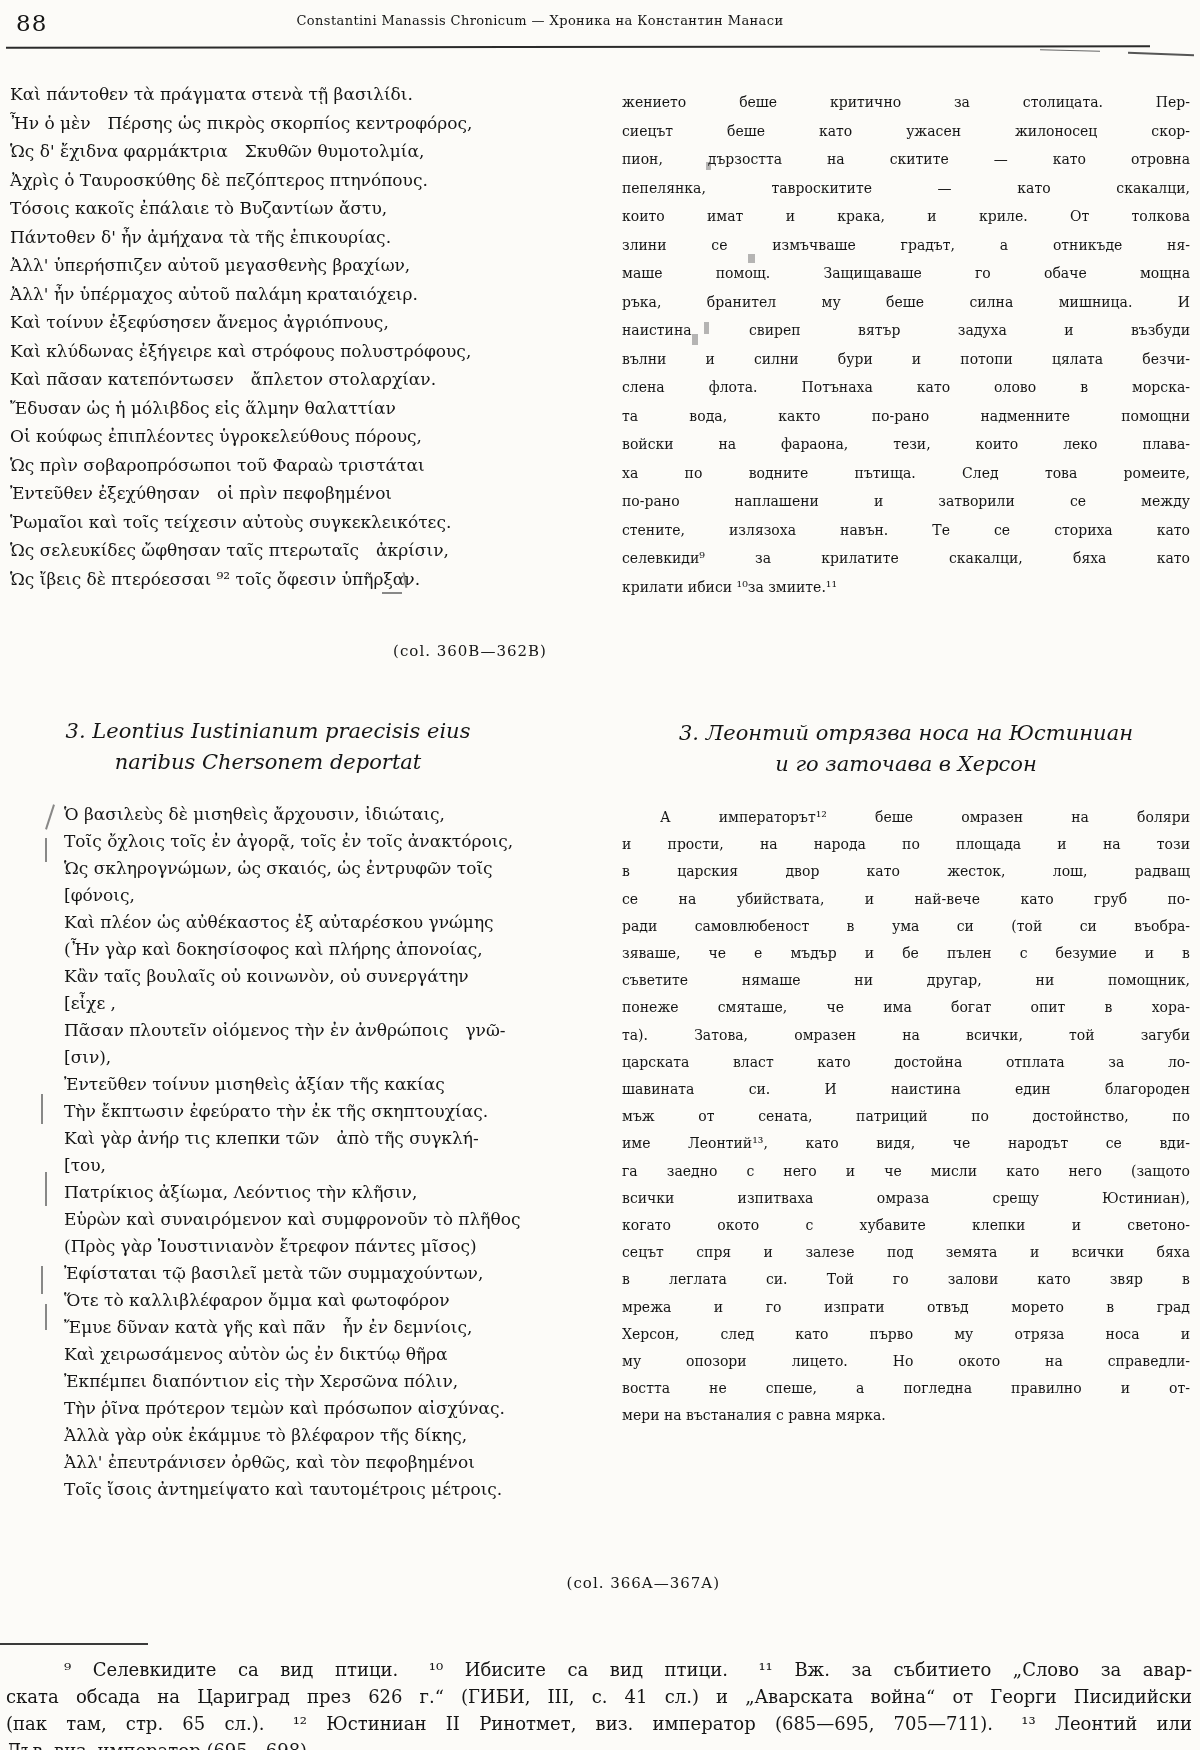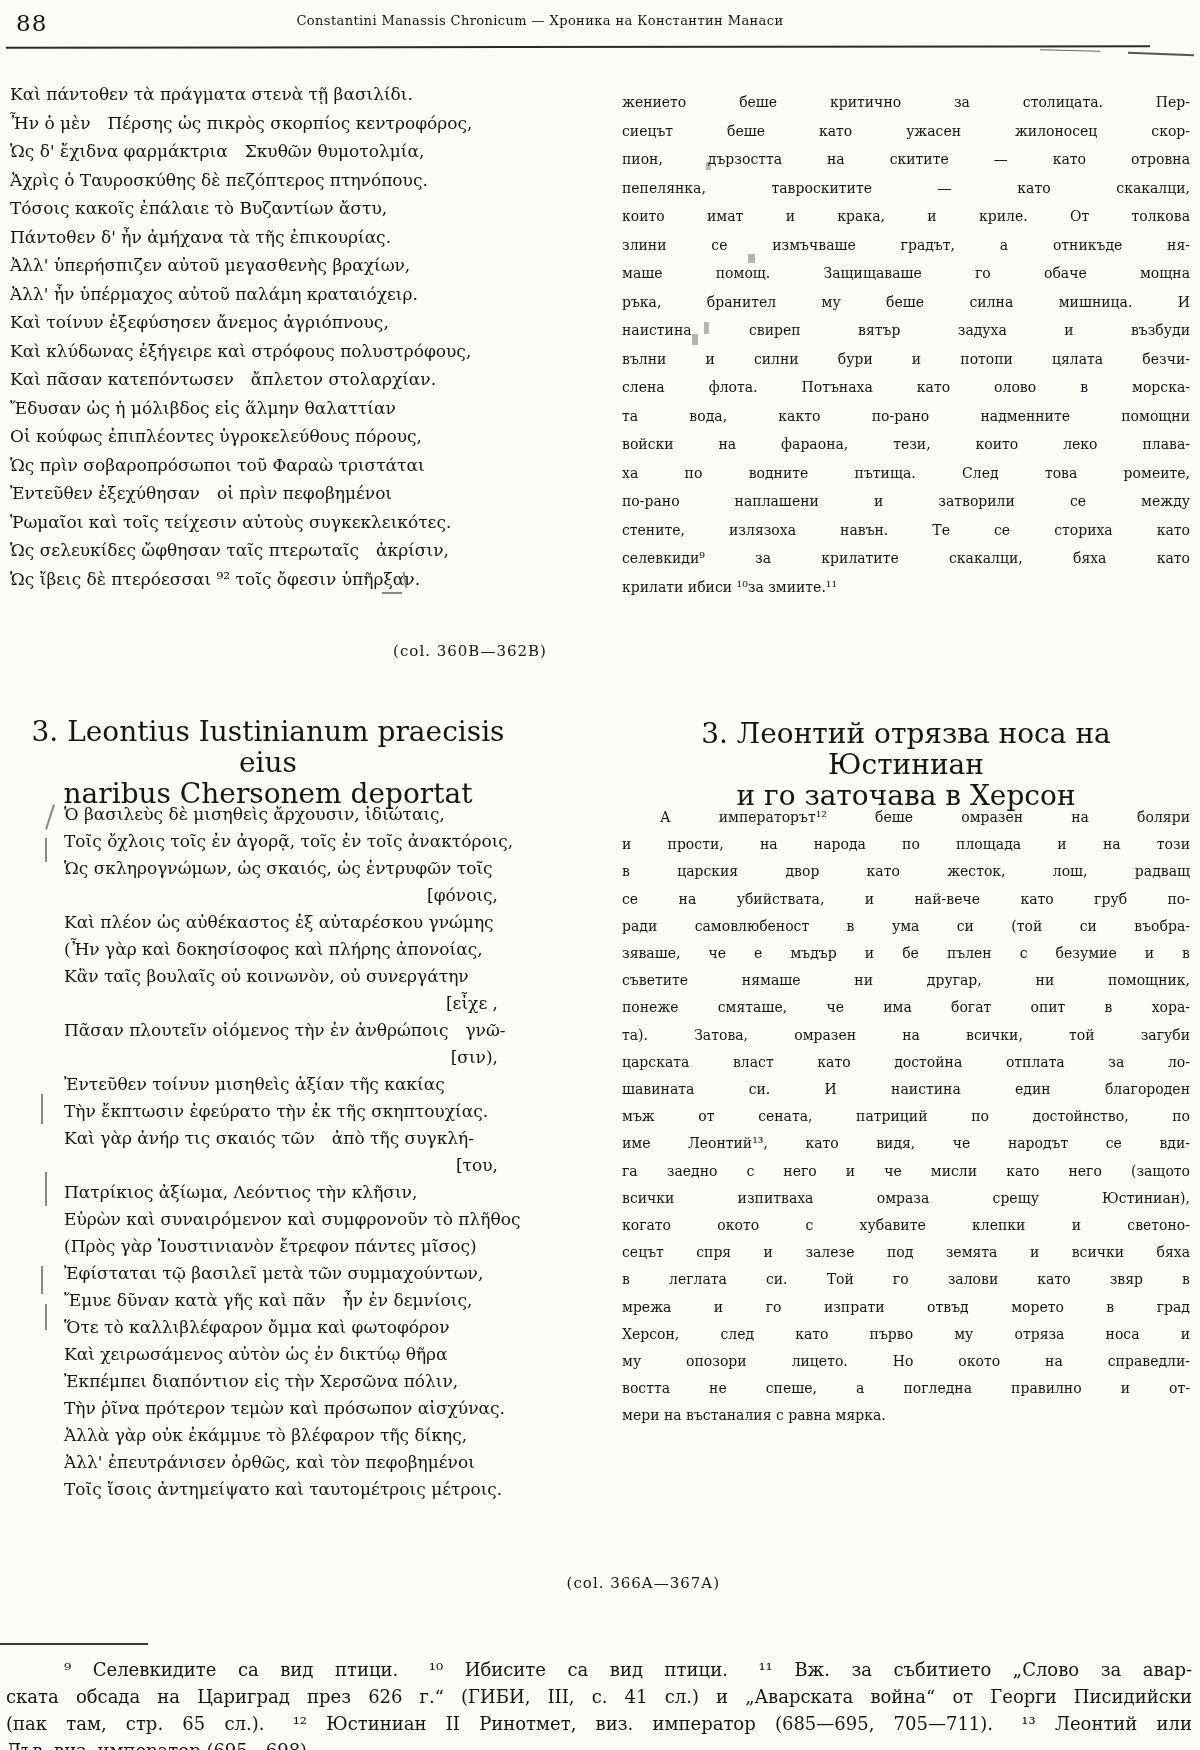--- a/index.html
+++ b/index.html
@@ -12,34 +12,34 @@
   .title{position:absolute;left:0;top:9px;width:1080px;text-align:center;font-size:13px;letter-spacing:.4px;}
   .rule{position:absolute;background:#2b2b2b;}
   .rule.main{left:6px;top:42px;width:1144px;height:2px;transform:rotate(-0.08deg);}
   .rule.tail{left:1128px;top:49px;width:66px;height:2px;transform:rotate(2.2deg);background:#555;}
   .rule.tail2{left:1040px;top:46px;width:60px;height:1px;transform:rotate(1.2deg);background:#666;}
 
   .poem{position:absolute;font-size:17px;white-space:nowrap;}
   .poem1{left:10px;top:76px;width:520px;line-height:28.5px;}
   .poem2{left:64px;top:797px;width:500px;line-height:27px;}
   .poem-line{text-align:left;}
-  .poem-cont{text-align:right;padding-right:66px;}
+  .poem-cont{text-align:left;padding-right:66px;}
 
   .para{position:absolute;font-size:14px;}
   .para1{left:622px;top:84px;width:568px;line-height:28.5px;}
   .para2{left:622px;top:800px;width:568px;line-height:27.2px;}
   .para-line{text-align:justify;text-align-last:justify;}
   .para-line.last-line{text-align-last:left;}
   .para2 .para-line:first-child{text-indent:38px;}
 
   .colref{position:absolute;font-size:15px;letter-spacing:1px;}
   .colref1{left:220px;top:638px;width:500px;text-align:center;}
   .colref2{left:220px;top:1570px;width:500px;text-align:right;}
 
-  .heading{position:absolute;font-size:28px;line-height:31px;text-align:center;}
+  .heading{position:absolute;font-style:italic;font-size:21px;line-height:31px;text-align:center;}
   .heading-latin{left:8px;top:712px;width:520px;}
   .heading-bg{left:622px;top:714px;width:568px;}
 
   .fnrule{position:absolute;left:0;top:1639px;width:148px;height:2px;background:#3a3a3a;}
   .footnotes{position:absolute;left:6px;top:1652px;width:1186px;font-size:18px;line-height:27px;}
   .fn-line{text-align:justify;text-align-last:justify;}
   .fn-line.last-line{text-align-last:left;}
   .footnotes .fn-line:first-child{text-indent:58px;}
 
   .artifact{position:absolute;background:#4a4a4a;opacity:.65;}
@@ -127,28 +127,28 @@
       <div class="poem-line">Ὡς σκληρογνώμων, ὡς σκαιός, ὡς ἐντρυφῶν τοῖς</div>
       <div class="poem-cont">[φόνοις,</div>
       <div class="poem-line">Καὶ πλέον ὡς αὐθέκαστος ἐξ αὐταρέσκου γνώμης</div>
       <div class="poem-line">(Ἦν γὰρ καὶ δοκησίσοφος καὶ πλήρης ἀπονοίας,</div>
       <div class="poem-line">Κἂν ταῖς βουλαῖς οὐ κοινωνὸν, οὐ συνεργάτην</div>
       <div class="poem-cont">[εἶχε ,</div>
       <div class="poem-line">Πᾶσαν πλουτεῖν οἰόμενος τὴν ἐν ἀνθρώποις γνῶ-</div>
       <div class="poem-cont">[σιν),</div>
       <div class="poem-line">Ἐντεῦθεν τοίνυν μισηθεὶς ἀξίαν τῆς κακίας</div>
       <div class="poem-line">Τὴν ἔκπτωσιν ἐφεύρατο τὴν ἐκ τῆς σκηπτουχίας.</div>
-      <div class="poem-line">Καὶ γὰρ ἀνήρ τις σκαιός τῶν ἀπὸ τῆς συγκλή-</div>
+      <div class="poem-line">Καὶ γὰρ ἀνήρ τις клепки τῶν ἀπὸ τῆς συγκλή-</div>
       <div class="poem-cont">[του,</div>
       <div class="poem-line">Πατρίκιος ἀξίωμα, Λεόντιος τὴν κλῆσιν,</div>
       <div class="poem-line">Εὑρὼν καὶ συναιρόμενον καὶ συμφρονοῦν τὸ πλῆθος</div>
       <div class="poem-line">(Πρὸς γὰρ Ἰουστινιανὸν ἔτρεφον πάντες μῖσος)</div>
       <div class="poem-line">Ἐφίσταται τῷ βασιλεῖ μετὰ τῶν συμμαχούντων,</div>
+      <div class="poem-line">Ὅτε τὸ καλλιβλέφαρον ὄμμα καὶ φωτοφόρον</div>
       <div class="poem-line">Ἔμυε δῦναν κατὰ γῆς καὶ πᾶν ἦν ἐν δεμνίοις,</div>
-      <div class="poem-line">Ὅτε τὸ καλλιβλέφαρον ὄμμα καὶ φωτοφόρον</div>
       <div class="poem-line">Καὶ χειρωσάμενος αὐτὸν ὡς ἐν δικτύῳ θῆρα</div>
       <div class="poem-line">Ἐκπέμπει διαπόντιον εἰς τὴν Χερσῶνα πόλιν,</div>
       <div class="poem-line">Τὴν ῥῖνα πρότερον τεμὼν καὶ πρόσωπον αἰσχύνας.</div>
       <div class="poem-line">Ἀλλὰ γὰρ οὐκ ἐκάμμυε τὸ βλέφαρον τῆς δίκης,</div>
       <div class="poem-line">Ἀλλ' ἐπευτράνισεν ὀρθῶς, καὶ τὸν πεφοβημένοι</div>
       <div class="poem-line last-line">Τοῖς ἴσοις ἀντημείψατο καὶ ταυτομέτροις μέτροις.</div>
     </div>
 
   <div class="para para2">
       <div class="para-line">А императорът¹² беше омразен на боляри</div>

